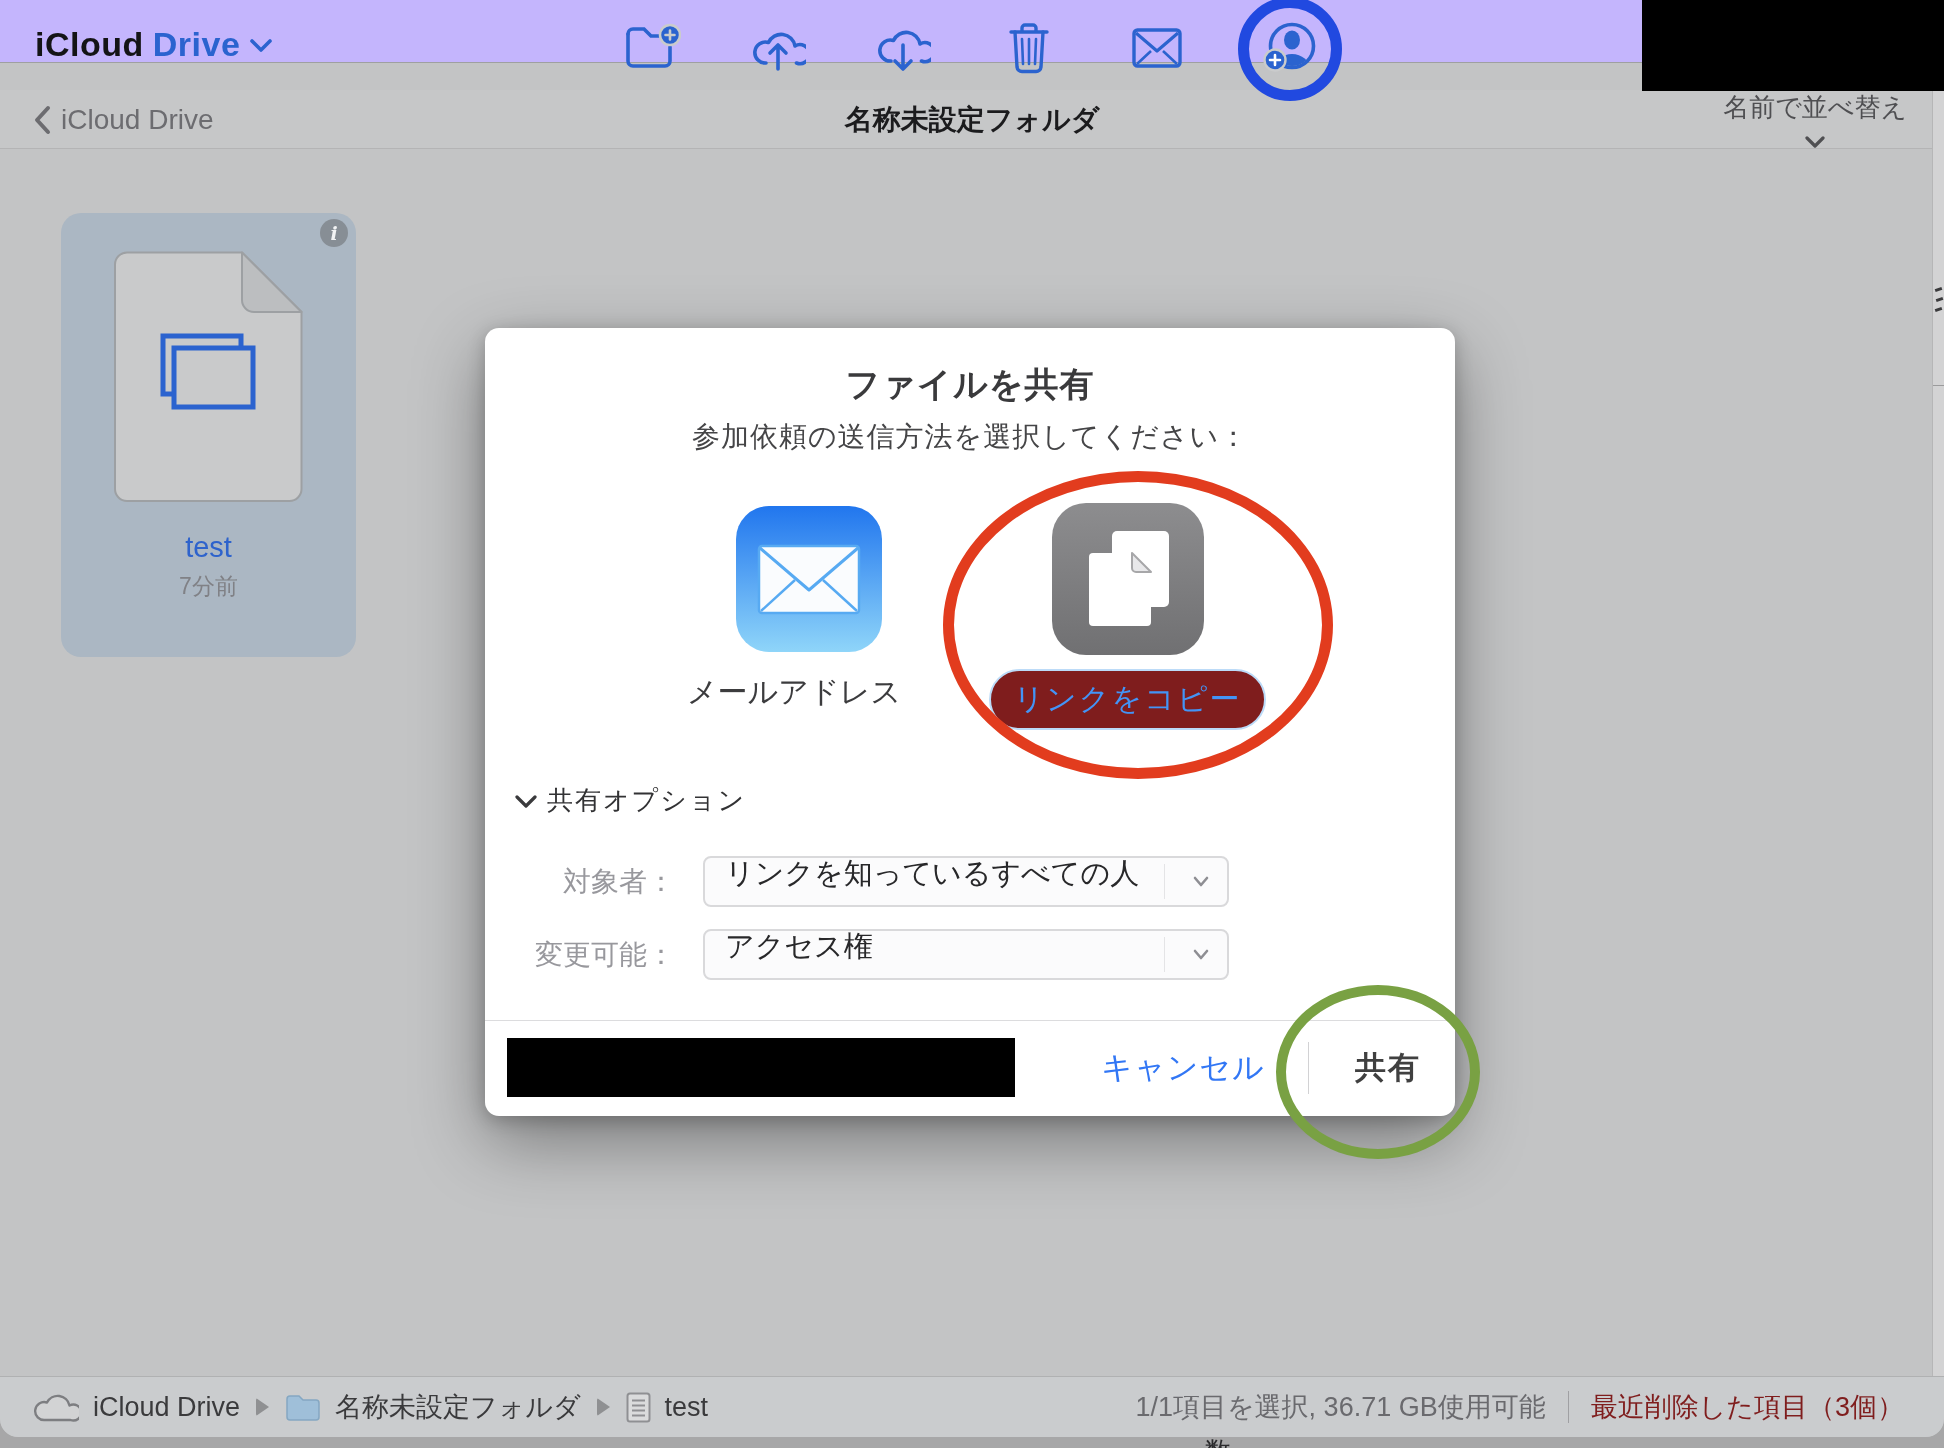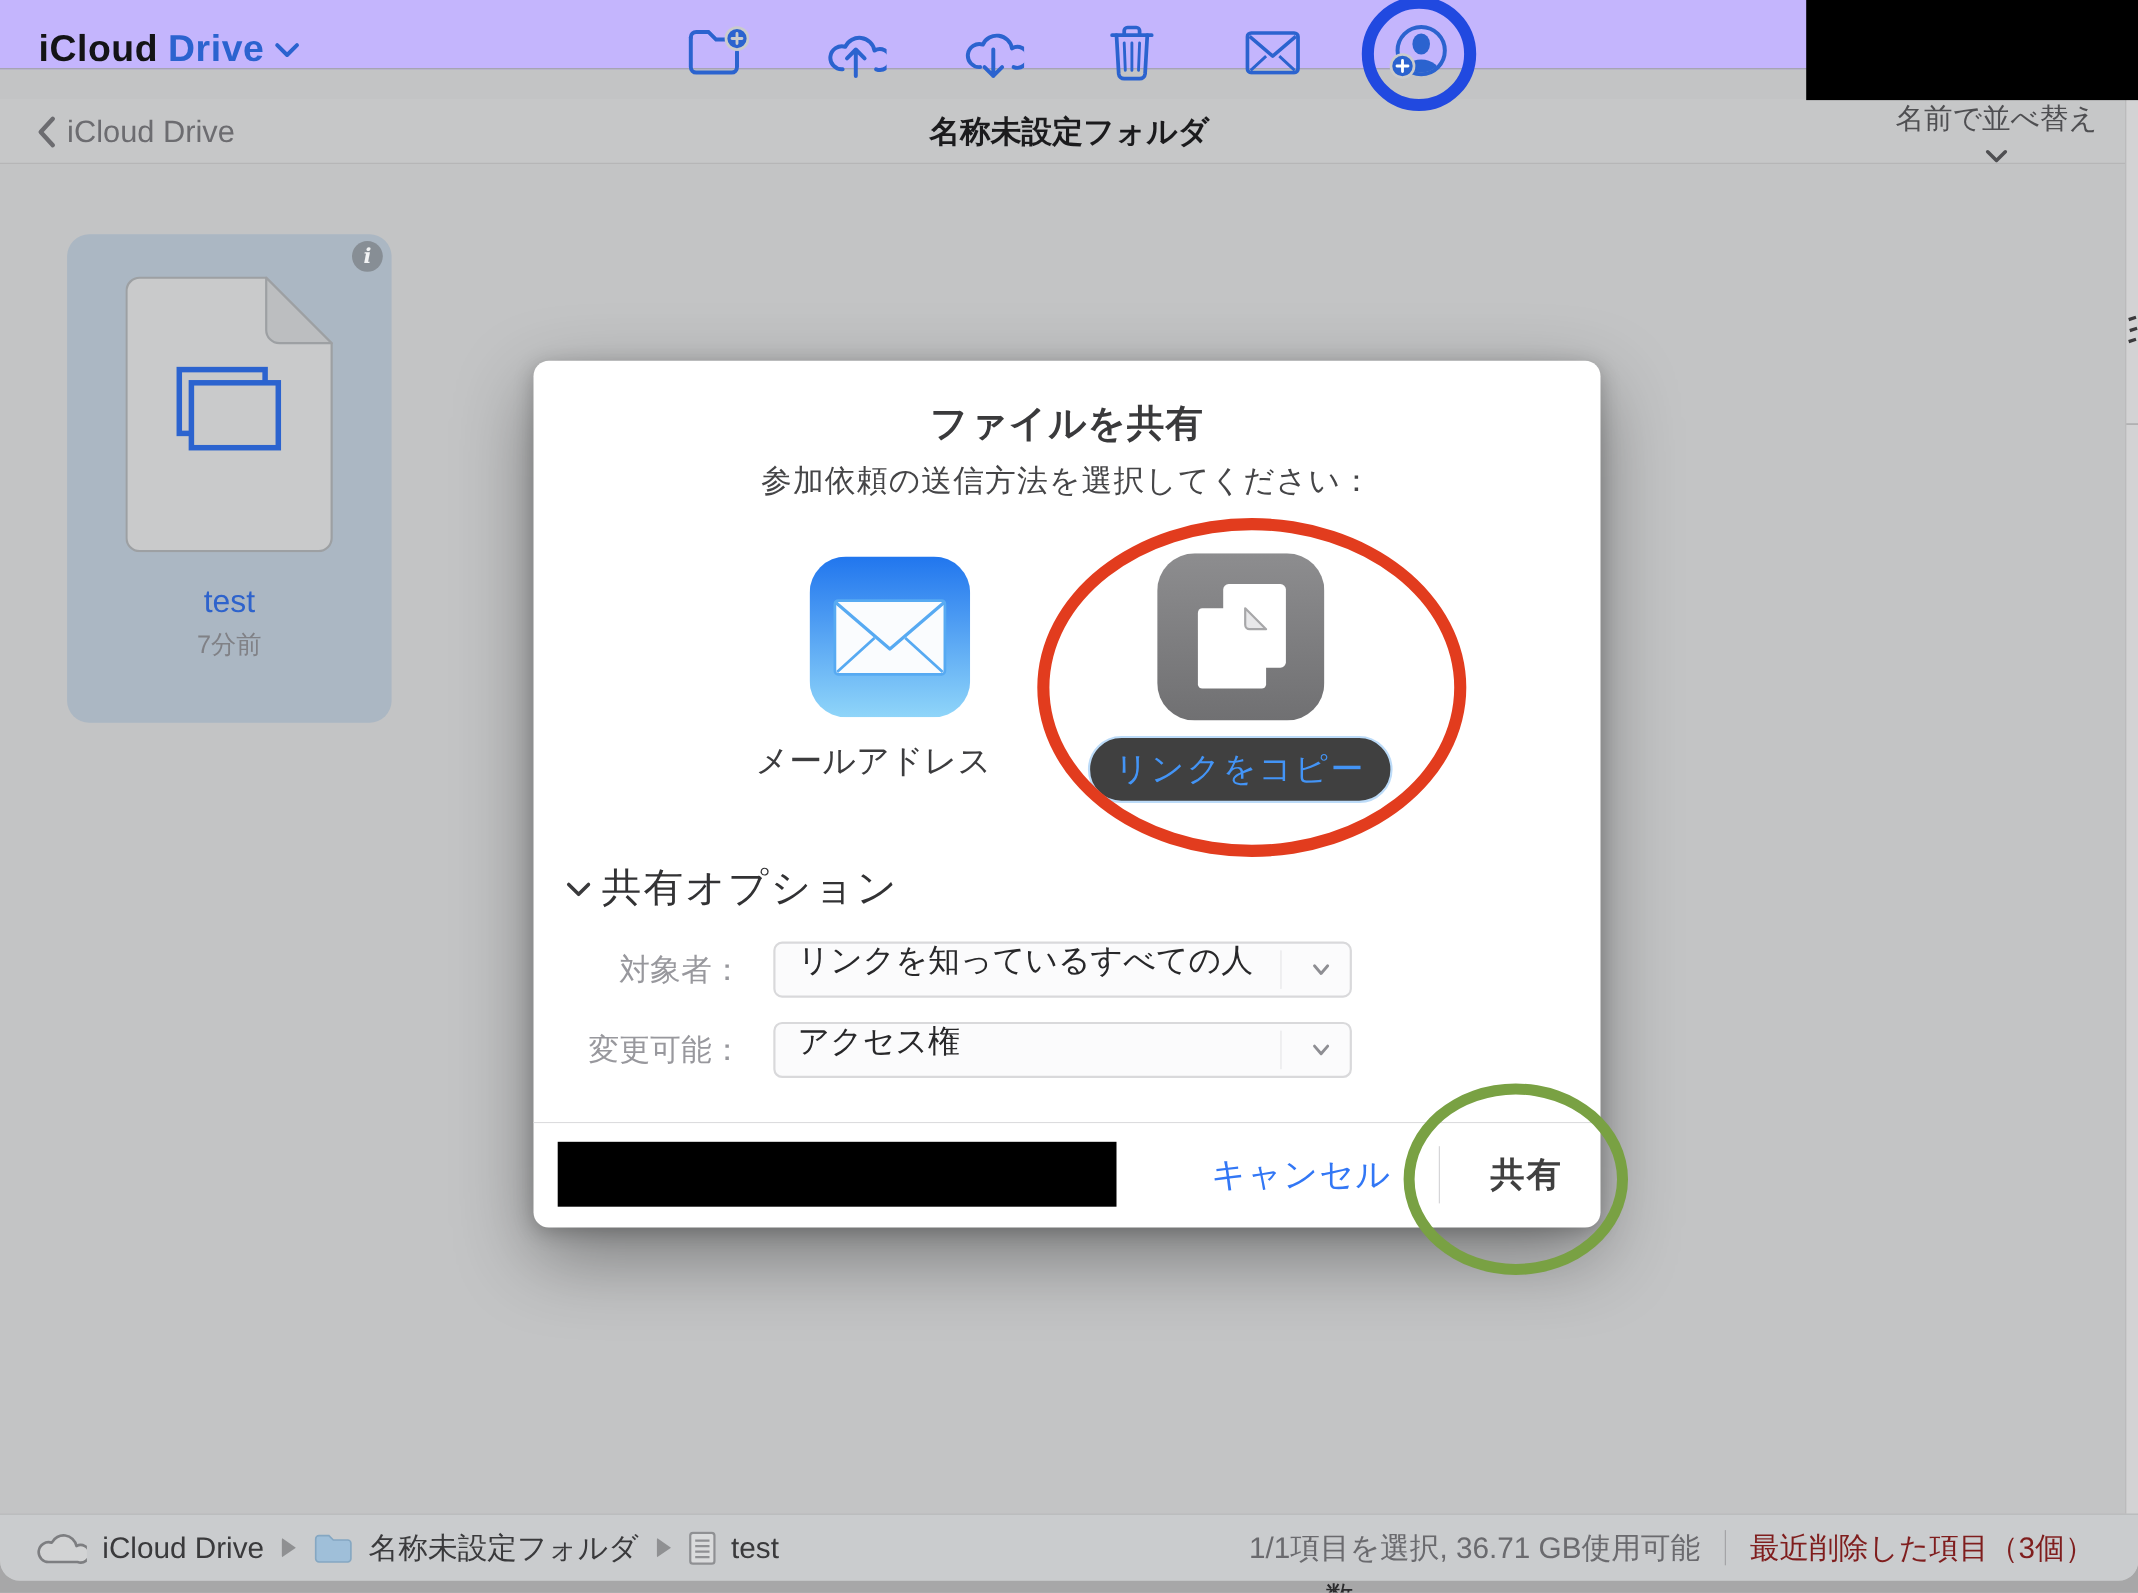--- a/index.html
+++ b/index.html
@@ -57,25 +57,25 @@
   .m-title { position:absolute; top:34px; left:0; width:100%; text-align:center;
              font-size:34px; font-weight:700; color:#3a3a3c; letter-spacing:1px; }
   .m-sub { position:absolute; top:90px; left:0; width:100%; text-align:center;
            font-size:28px; color:#454547; letter-spacing:1px; }
 
   .opt-mail-icon { position:absolute; left:251px; top:178px; width:146px; height:146px; }
   .opt-mail-label { position:absolute; left:191px; top:344px; width:236px; text-align:center;
                     font-size:30px; color:#3c3c3e; }
   .opt-copy-icon { position:absolute; left:567px; top:175px; width:152px; height:152px; }
   .pill { position:absolute; left:504px; top:341px; width:277px; height:61px; border-radius:31px;
-          background:#404040; border:2px solid #bcdbf8; display:flex; align-items:center; justify-content:center;
+          background:#7f1d1d; border:2px solid #bcdbf8; display:flex; align-items:center; justify-content:center;
           font-size:30px; color:#4394f6; letter-spacing:2px; }
 
   .m-heading { position:absolute; left:30px; top:455px; display:flex; align-items:center; gap:10px;
-               font-size:36px; color:#323234; letter-spacing:2px; }
+               font-size:26px; color:#323234; letter-spacing:2px; }
 
   .m-row { position:absolute; left:0; width:100%; height:51px; }
   .m-row .lbl { position:absolute; left:0; top:0; width:190px; height:51px; display:flex; align-items:center;
                 justify-content:flex-end; color:#98989d; font-size:28px; }
   .m-select { position:absolute; left:218px; top:0; width:526px; height:51px; background:#fbfbfc;
               border:2px solid #d9d9db; border-radius:8px; }
   .m-select .val { position:absolute; left:20px; top:0; height:31px; display:flex; align-items:center;
                    font-size:29px; color:#28282a; }
   .m-select .vdiv { position:absolute; right:62px; top:6px; bottom:6px; width:1px; background:#e4e4e6; }
   .m-select .chev { position:absolute; right:18px; top:0; height:47px; display:flex; align-items:center; }

